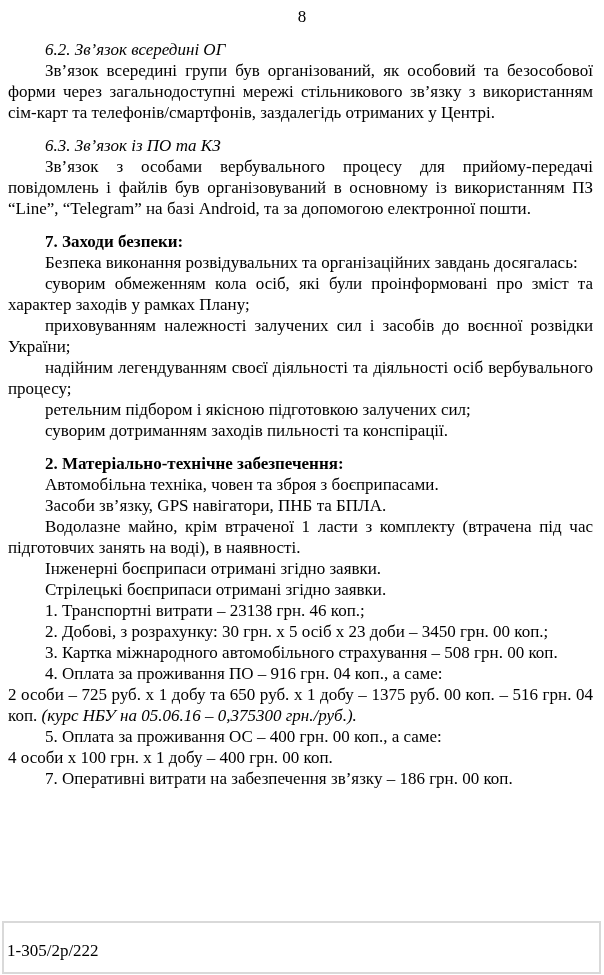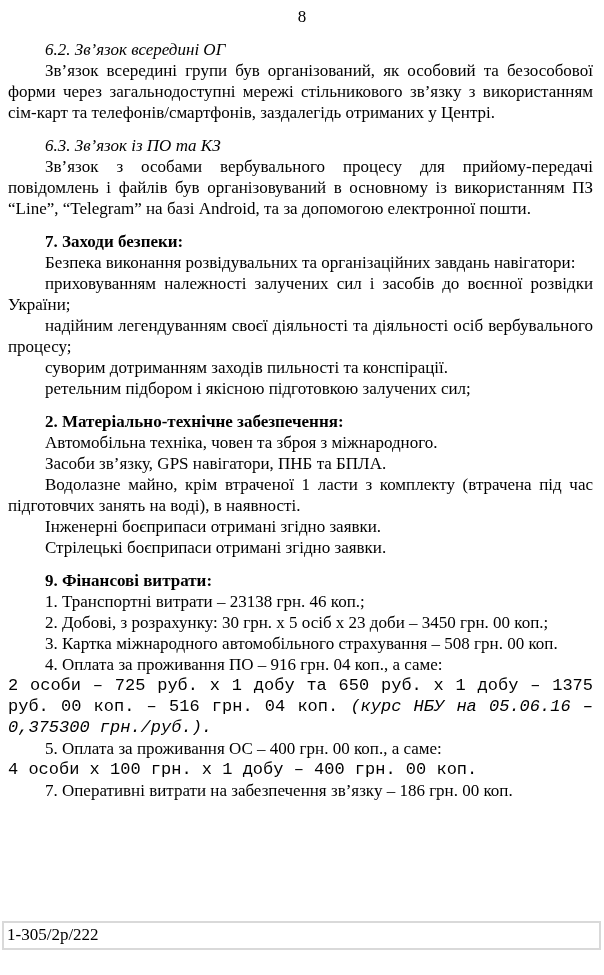--- a/index.html
+++ b/index.html
@@ -33,64 +33,64 @@
   .content p.heading {
     text-align: left;
     margin-top: 12px;
   }
   .hi { font-style: italic; }
   .hb { font-weight: bold; }
   .mt8  { margin-top: 8px; }
   .mt13 { margin-top: 13px; }
   .mb11 { margin-bottom: 11px; }
   .mb4  { margin-bottom: 4px; }
-  .flush { text-indent: 0 !important; font-family: Liberation Mono, monospace; }
+  .flush { text-indent: 0 !important; }
   .note-italic { font-style: italic; }
   .footer-box {
     position: absolute;
     left: 2px;
     right: 3px;
     top: 921px;
-    height: 29px;
+    height: 53px;
     border: 2px solid #d9d9d9;
     box-sizing: border-box;
-    padding: 1px 0 0 3px;
+    padding: 17px 0 0 3px;
     text-align: left;
   }
 </style>
 </head>
 <body>
 
 <div class="page">
 
   <div class="pnum">8</div>
 
   <div class="content">
 
     <p class="heading hi">6.2. Зв’язок всередині ОГ</p>
     <p>Зв’язок всередині групи був організований, як особовий та безособової форми через загальнодоступні мережі стільникового зв’язку з використанням сім-карт та телефонів/смартфонів, заздалегідь отриманих у Центрі.</p>
 
     <p class="heading hi">6.3. Зв’язок із ПО та КЗ</p>
     <p>Зв’язок з особами вербувального процесу для прийому-передачі повідомлень і файлів був організовуваний в основному із використанням ПЗ “Line”, “Telegram” на базі Android, та за допомогою електронної пошти.</p>
 
     <p class="heading hb mt13">7. Заходи безпеки:</p>
-    <p>Безпека виконання розвідувальних та організаційних завдань навігатори:</p>
+    <p>Безпека виконання розвідувальних та організаційних завдань досягалась:</p>
+    <p>суворим обмеженням кола осіб, які були проінформовані про зміст та характер заходів у рамках Плану;</p>
     <p>приховуванням належності залучених сил і засобів до воєнної розвідки України;</p>
     <p>надійним легендуванням своєї діяльності та діяльності осіб вербувального процесу;</p>
+    <p>ретельним підбором і якісною підготовкою залучених сил;</p>
     <p>суворим дотриманням заходів пильності та конспірації.</p>
-    <p>ретельним підбором і якісною підготовкою залучених сил;</p>
 
     <p class="heading hb mt8 mb11">2. Матеріально-технічне забезпечення:</p>
-    <p>Автомобільна техніка, човен та зброя з міжнародного.</p>
+    <p>Автомобільна техніка, човен та зброя з боєприпасами.</p>
     <p>Засоби зв’язку, GPS навігатори, ПНБ та БПЛА.</p>
     <p>Водолазне майно, крім втраченої 1 ласти з комплекту (втрачена під час підготовчих занять на воді), в наявності.</p>
     <p>Інженерні боєприпаси отримані згідно заявки.</p>
     <p>Стрілецькі боєприпаси отримані згідно заявки.</p>
 
-    <p class="heading hb mt8 mb4">9. Фінансові витрати:</p>
     <p>1. Транспортні витрати – 23138 грн. 46 коп.;</p>
     <p>2. Добові, з розрахунку: 30 грн. х 5 осіб х 23 доби – 3450 грн. 00 коп.;</p>
     <p>3. Картка міжнародного автомобільного страхування – 508 грн. 00 коп.</p>
     <p>4. Оплата за проживання ПО – 916 грн. 04 коп., а саме:</p>
     <p class="flush"><span>2 особи – 725 руб. х 1 добу та 650 руб. х 1 добу – 1375 руб. 00 коп. – 516 грн. 04 коп. </span><span class="note-italic">(курс НБУ на 05.06.16 – 0,375300 грн./руб.).</span></p>
     <p>5. Оплата за проживання ОС – 400 грн. 00 коп., а саме:</p>
     <p class="flush">4 особи х 100 грн. х 1 добу – 400 грн. 00 коп.</p>
     <p>7. Оперативні витрати на забезпечення зв’язку – 186 грн. 00 коп.</p>
 
   </div>

